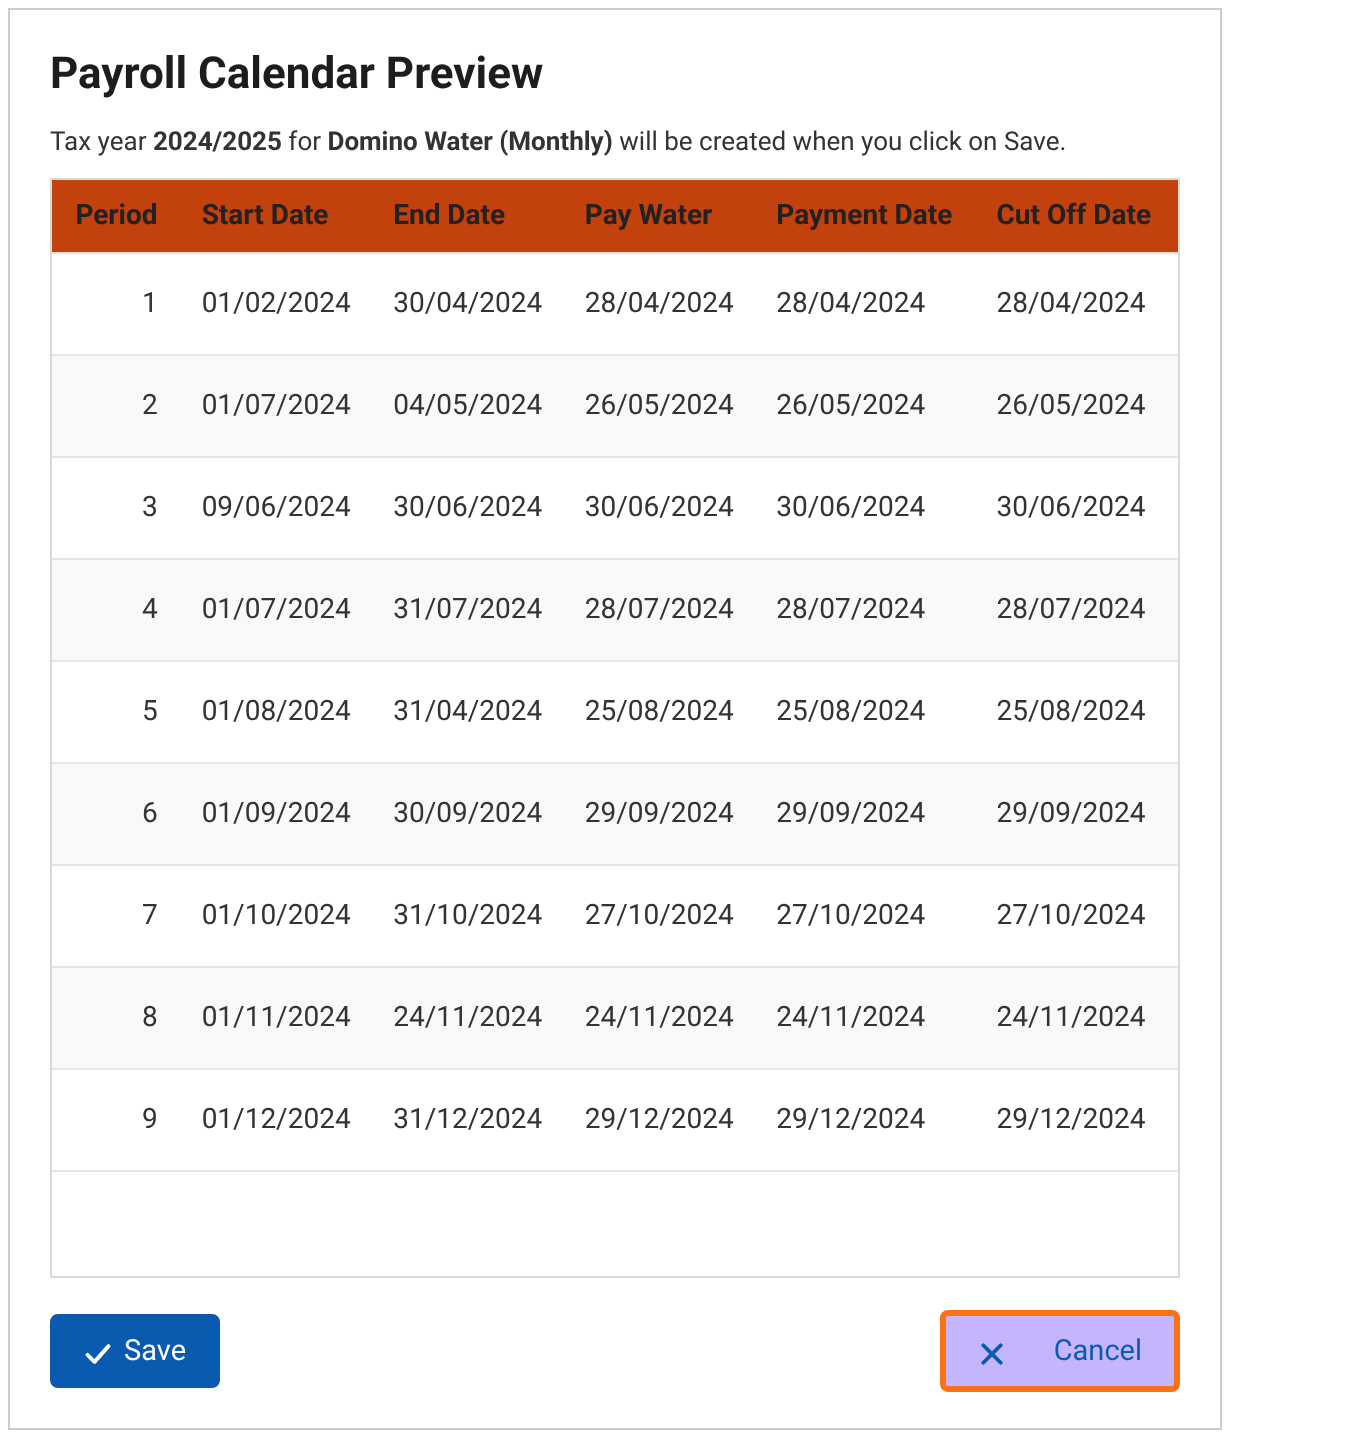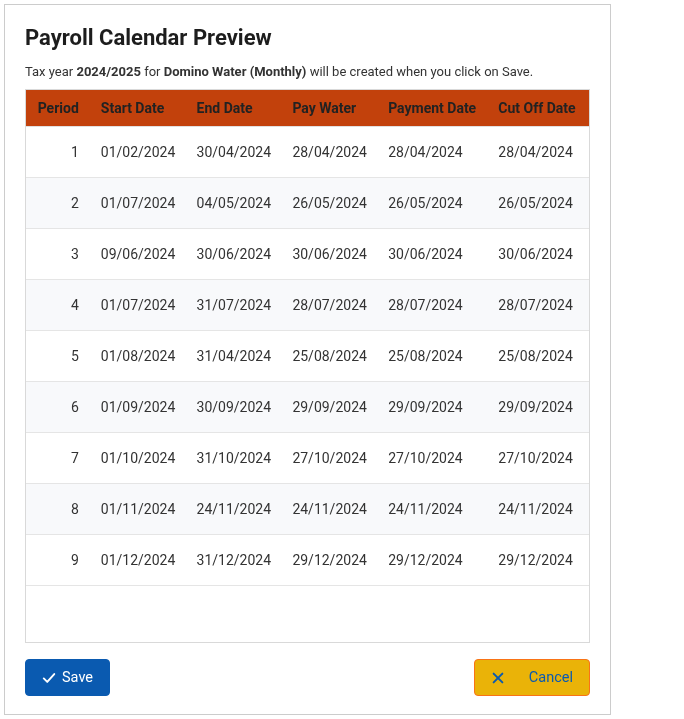--- a/index.html
+++ b/index.html
@@ -72,37 +72,37 @@
       padding-right: 14px;
     }
     .footer {
       display: flex;
       justify-content: space-between;
       align-items: center;
       padding-top: 16px;
     }
     .btn {
       display: inline-flex;
-      align-items: center;
+      align-items: flex-end;
       gap: 6px;
       font-size: 14.5px;
       padding: 9px 16px;
       border-radius: 4px;
       cursor: pointer;
       font-family: inherit;
     }
     .btn-primary {
       background: #0a5ab0;
       color: #fff;
       border: 1px solid #0a5ab0;
     }
     .btn-secondary {
-      background: #eab308;
+      background: #c4b5fd;
       color: #0a5ab0;
-      border: 1px solid #f97316;
+      border: 3px solid #f97316;
       gap: 24px;
     }
     .icon-svg {
       width: 14px;
       height: 14px;
       display: inline-block;
     }
     
     .table-wrapper::-webkit-scrollbar {
       width: 16px;

